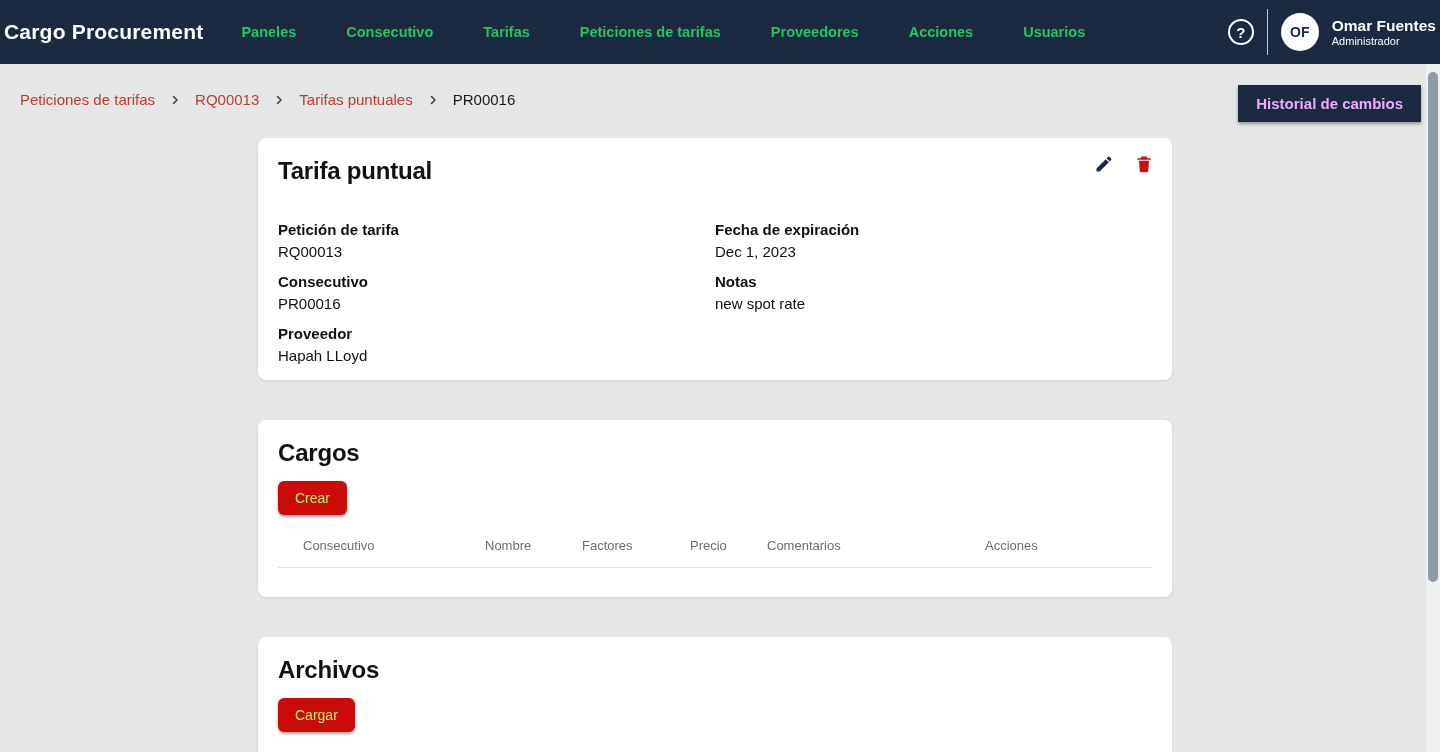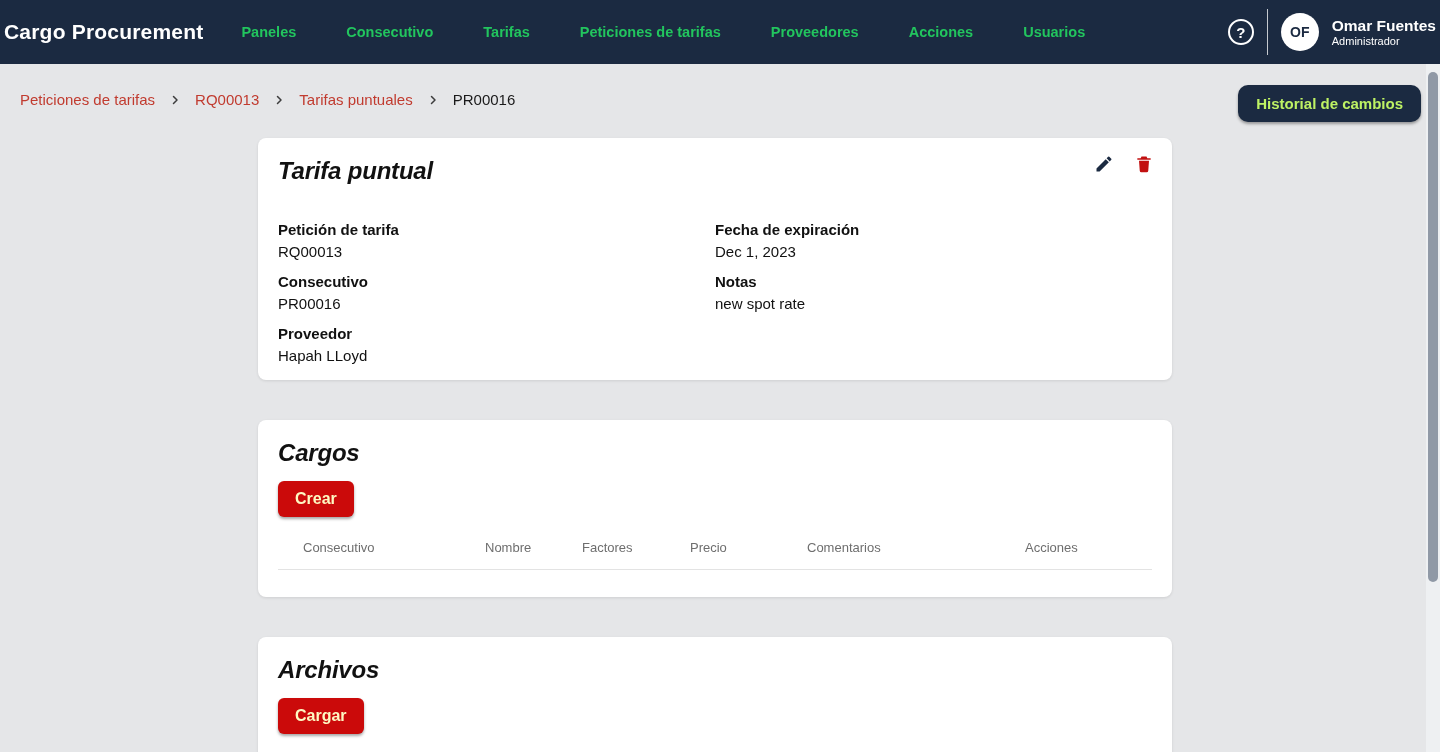--- a/index.html
+++ b/index.html
@@ -37,64 +37,64 @@
   
   .header-row {
     height:74px; display:flex; align-items:flex-start; justify-content:space-between;
     padding:21px 19px 0 20px;
   }
   .breadcrumb { display:flex; align-items:center; gap:14px; margin-top:6px; }
   .crumb-link { color:#c13b2f; font-size:15px; text-decoration:none; cursor:pointer; }
   .crumb-current { color:#1a1a1a; font-size:15px; }
   .crumb-sep { display:flex; align-items:center; }
   .history-btn {
-    background:#1b2a41; color:#bef264; border:none; border-radius:10px;
+    background:#1b2a41; color:#f0abfc; border:none; border-radius:0;
     font-family:"Liberation Sans", sans-serif;
     font-size:15px; font-weight:700; padding:10px 18px; cursor:pointer;
     box-shadow:0 2px 3px rgba(0,0,0,.35);
   }
 
   
   .main-col { width:914px; margin-left:258px; }
   .card {
     background:#fff; border-radius:8px; box-shadow:0 1px 3px rgba(0,0,0,.10);
     padding:18px 20px 24px 20px; position:relative;
   }
-  .card-title { font-size:24px; font-weight:700; letter-spacing:-.2px; line-height:30px;font-style:italic; }
+  .card-title { font-size:24px; font-weight:700; letter-spacing:-.2px; line-height:30px; }
 
   .card-detail { height:242px; }
   .card-icons { position:absolute; top:16px; right:18px; display:flex; gap:20px; }
   .icon-btn { width:20px; height:20px; cursor:pointer; background:none; border:none; padding:0; }
   .icon-btn svg { width:20px; height:20px; display:block; }
 
   .fields-grid {
     display:grid; grid-template-columns:437px 437px; margin-top:35px;
     row-gap:13px;
   }
   .field-label { font-size:15px; font-weight:700; margin-bottom:5px; }
   .field-value { font-size:15px; font-weight:400; }
 
   .card-cargos { height:177px; margin-top:40px; }
   .red-btn {
-    background:#cb0a0a; color:#fef9c3; border:none; border-radius:6px;
+    background:#cb0a0a; color:#bef264; border:none; border-radius:6px;
     font-family:"Liberation Sans", sans-serif;
-    font-size:16px; font-weight:700; padding:9px 17px; cursor:pointer;
+    font-size:14px; font-weight:400; padding:9px 17px; cursor:pointer;
     box-shadow:0 2px 3px rgba(0,0,0,.35); margin-top:13px;
   }
   .table-head {
     display:flex; margin-top:23px; padding-left:25px;
     font-size:13px; color:#6e6e6e;
     border-bottom:1px solid #e3e3e3; padding-bottom:14px;
   }
   .th { flex:none; }
   .th-consecutivo { width:182px; }
   .th-nombre { width:97px; }
   .th-factores { width:108px; }
   .th-precio { width:77px; }
-  .th-comentarios { width:218px;margin-left:40px; }
+  .th-comentarios { width:218px; }
   .th-acciones { width:auto; }
 
   .card-archivos { height:160px; margin-top:40px; }
 
   
   .scroll-track {
     position:fixed; right:0; top:64px; width:14px; height:688px;
     background:#eef0f2;
   }
   .scroll-thumb {

